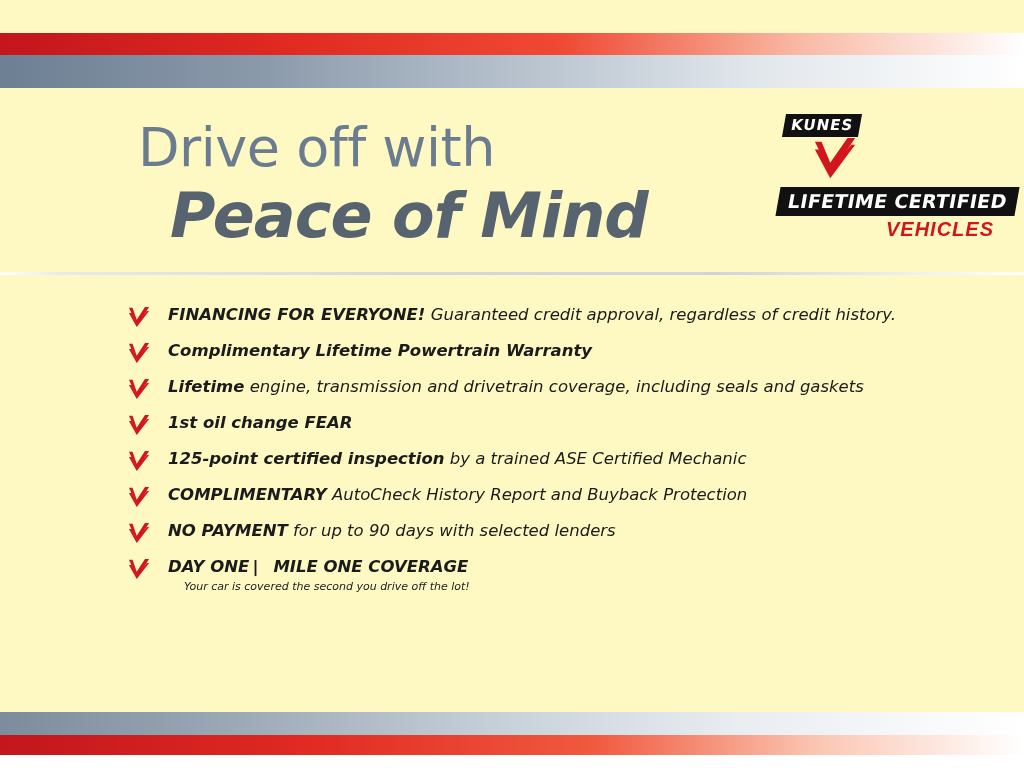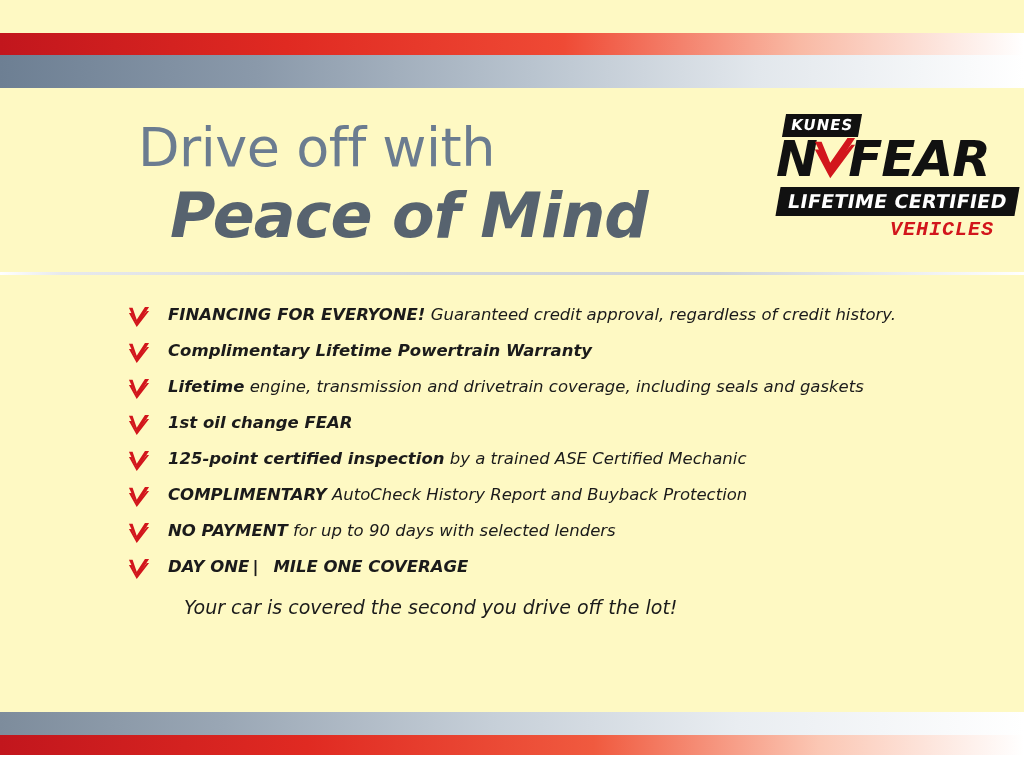--- a/index.html
+++ b/index.html
@@ -151,21 +151,21 @@
     font-size: 19px;
     letter-spacing: 0.3px;
     padding: 3px 10px 4px 10px;
     transform: skewX(-10deg);
     white-space: nowrap;
   }
   .logo-vehicles {
     position: absolute;
     top: 110px; right: 16px;
     color: #d2161c;
-    font-family: Liberation Mono, monospace;
+    font-family: Liberation Sans, sans-serif;
     font-weight: bold;
     font-style: italic;
     font-size: 20px;
     letter-spacing: 1px;
   }
 
   
   .bullets {
     position: absolute;
     top: 305px;
@@ -192,47 +192,44 @@
     line-height: 1.25;
     white-space: nowrap;
   }
   .bullet-text .b {
     font-weight: bold;
     margin-left: 12px;
   }
   .bullet-sub {
     font-family: "DejaVu Sans", sans-serif;
     font-style: italic;
-    font-size: 19px;
+    font-size: 11px;
     color: #1b1b1b;
     margin-left: 28px;
-    margin-top: 18px;
+    margin-top: 2px;
   }
   .pipe { font-weight: bold; color: #1b1b1b; padding: 0 3px; }
 </style>
 </head>
 <body>
 
 <div class="page">
 
   <div class="top-band">
     <div class="top-red"></div>
     <div class="top-steel"></div>
   </div>
 
   <div class="headline">
     <div class="headline-line1">Drive off with</div>
     <div class="headline-line2">Peace of Mind</div>
   </div>
 
   <div class="logo">
     <div class="logo-kunes">KUNES</div>
-    <div class="logo-nofear">
-      <span>N</span><span style="opacity:0">x</span><span>FEAR</span>
-    </div>
     <svg class="logo-check" viewBox="0 0 48 48">
       <path d="M3 6 L20 40 L45 2 L37 2 L19 28 L10 6 Z" fill="#d2161c"></path>
       <path d="M3 14 L19 44 L45 9 L41 9 L19 35 L8 14 Z" fill="#d2161c"></path>
     </svg>
     <div class="logo-lifetime">LIFETIME CERTIFIED</div>
     <div class="logo-vehicles">VEHICLES</div>
   </div>
 
   <div class="divider"></div>
 

